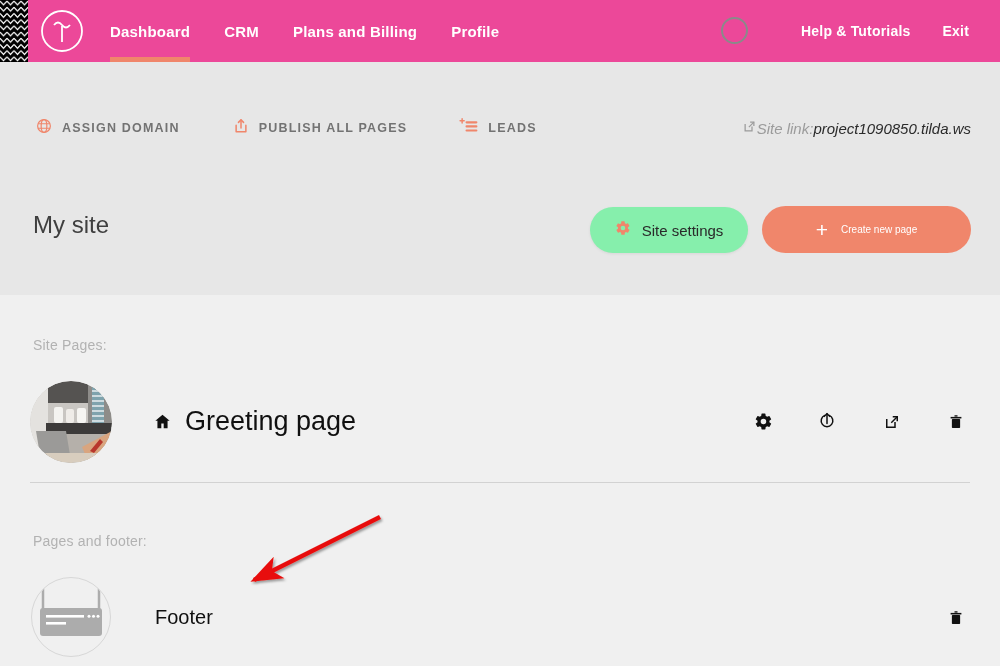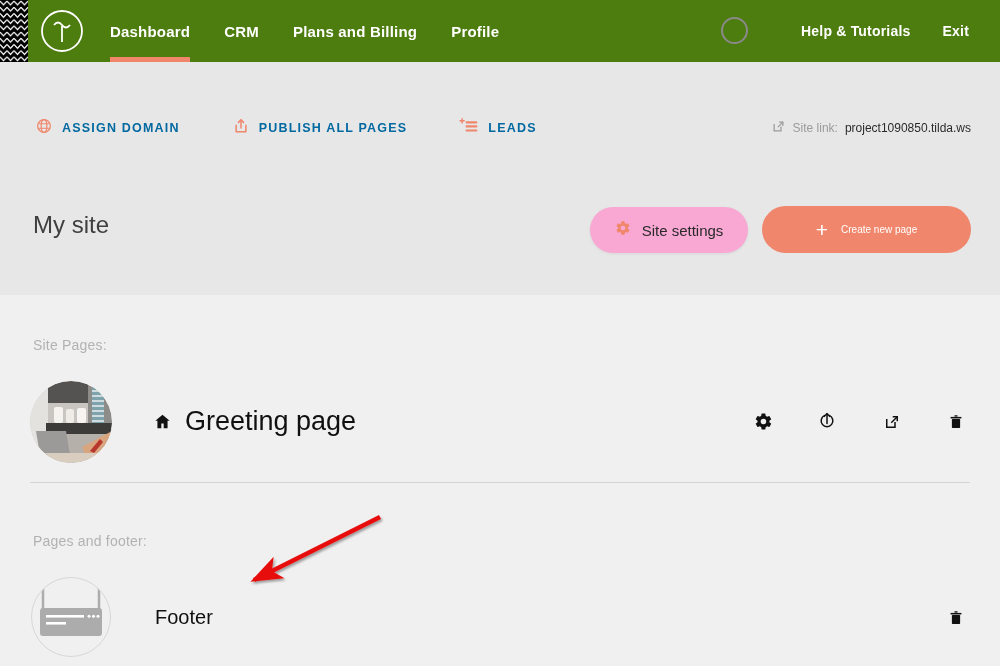--- a/index.html
+++ b/index.html
@@ -1,43 +1,43 @@
 <!DOCTYPE html>
 <html><head>
 <meta charset="utf-8">
 <style>
   html,body{margin:0;padding:0;background:#f0f0f0;}
   .stage{position:relative;width:1000px;height:666px;overflow:hidden;
          font-family:"Liberation Sans",sans-serif;background:#f0f0f0;}
 
   
-  .topbar{position:absolute;left:0;top:0;width:1000px;height:62px;background:#4d7c0f;}
+  .topbar{position:absolute;left:0;top:0;width:1000px;height:62px;background:#ec4899;}
   .zigzag{position:absolute;left:0;top:0;width:28px;height:62px;}
   .logo{position:absolute;left:40px;top:9px;width:44px;height:44px;cursor:pointer;}
   .nav-left{position:absolute;left:110px;top:0;height:62px;display:flex;align-items:center;gap:34px;}
   .nav-item{color:#fff;font-size:15px;font-weight:700;letter-spacing:.2px;cursor:pointer;position:relative;height:62px;display:flex;align-items:center;}
   .nav-item.active::after{content:"";position:absolute;left:0;right:0;bottom:0;height:5px;background:var(--accent);}
   .nav-right{position:absolute;right:31px;top:0;height:62px;display:flex;gap:32px;}
   .nav-right .nav-item{font-size:14px;}
   .cursor-ring{position:absolute;left:721px;top:17px;width:27px;height:27px;border:2px solid #8a8a8a;border-radius:50%;box-sizing:border-box;}
 
   
   .header-band{position:absolute;left:0;top:62px;width:1000px;height:233px;background:#e7e7e7;}
 
   .toolbar{position:absolute;left:35px;top:112px;height:32px;display:flex;align-items:center;gap:52px;}
   .tool-action{display:flex;align-items:center;gap:9px;cursor:pointer;}
-  .tool-action .lbl{font-size:12.5px;font-weight:700;letter-spacing:1.2px;color:#0369a1;}
-  .sitelink{position:absolute;right:29px;top:119px;display:flex;align-items:center;gap:7px;font-size:12px;}
+  .tool-action .lbl{font-size:12.5px;font-weight:700;letter-spacing:1.2px;color:#737373;}
+  .sitelink{position:absolute;right:29px;top:119px;display:flex;align-items:center;font-size:15px;font-style:italic;}
   .sitelink .lk-label{color:#9b9b9b;}
   .sitelink .lk-url{color:#2b2b2b;}
 
   .page-title{position:absolute;left:33px;top:211px;font-size:24px;color:#3f3f3f;font-weight:400;}
 
   .btn{position:absolute;display:flex;align-items:center;justify-content:center;cursor:pointer;box-sizing:border-box;}
-  .btn-settings{left:590px;top:207px;width:158px;height:46px;background:#f9a8d4;border-radius:23px;gap:11px;
+  .btn-settings{left:590px;top:207px;width:158px;height:46px;background:#86efac;border-radius:23px;gap:11px;
                 box-shadow:0 1px 3px rgba(0,0,0,.07);}
   .btn-settings .lbl{font-size:15px;color:#2a2a2a;}
   .btn-create{left:762px;top:206px;width:209px;height:47px;background:var(--accent);border-radius:24px;gap:13px;color:#fff;}
   .btn-create .plus{font-size:21px;font-weight:400;line-height:1;}
   .btn-create .lbl{font-size:10px;text-align:center;}
 
   
   .section-label{position:absolute;font-size:14px;color:#b2b2b2;letter-spacing:.2px;}
   .thumb{position:absolute;border-radius:50%;overflow:hidden;cursor:pointer;}
   .thumb-greeting{left:30px;top:381px;width:82px;height:82px;}

